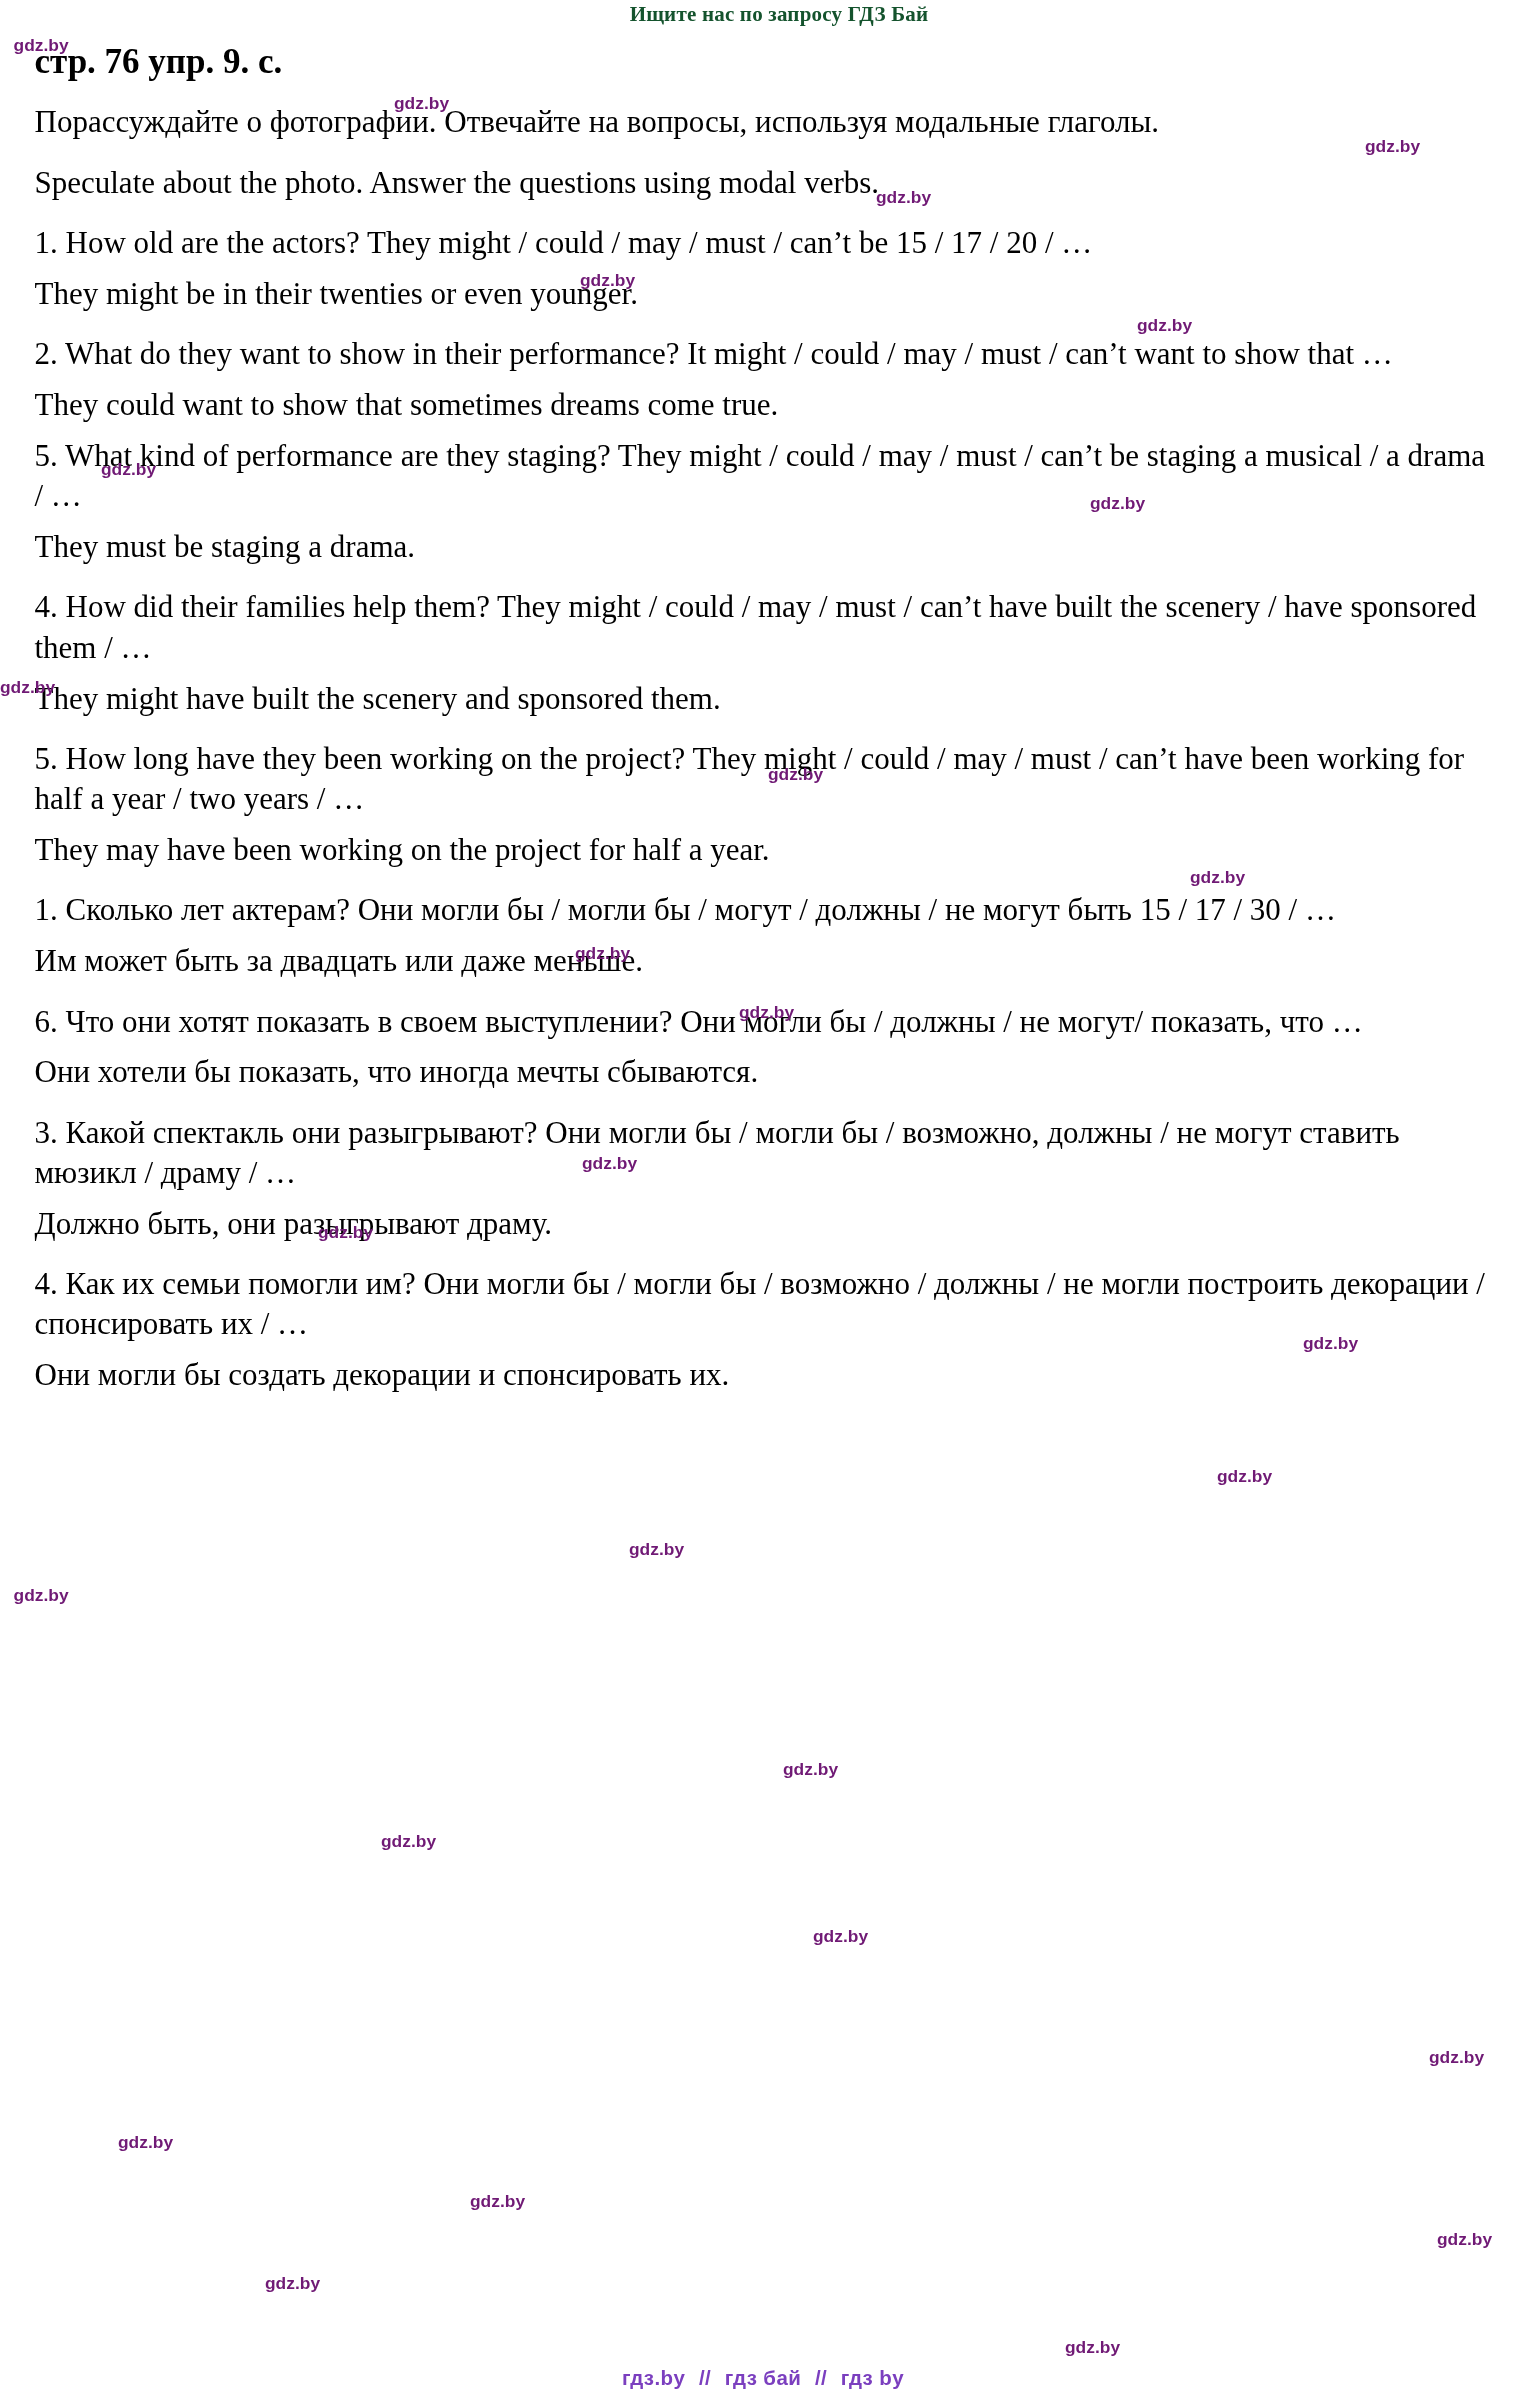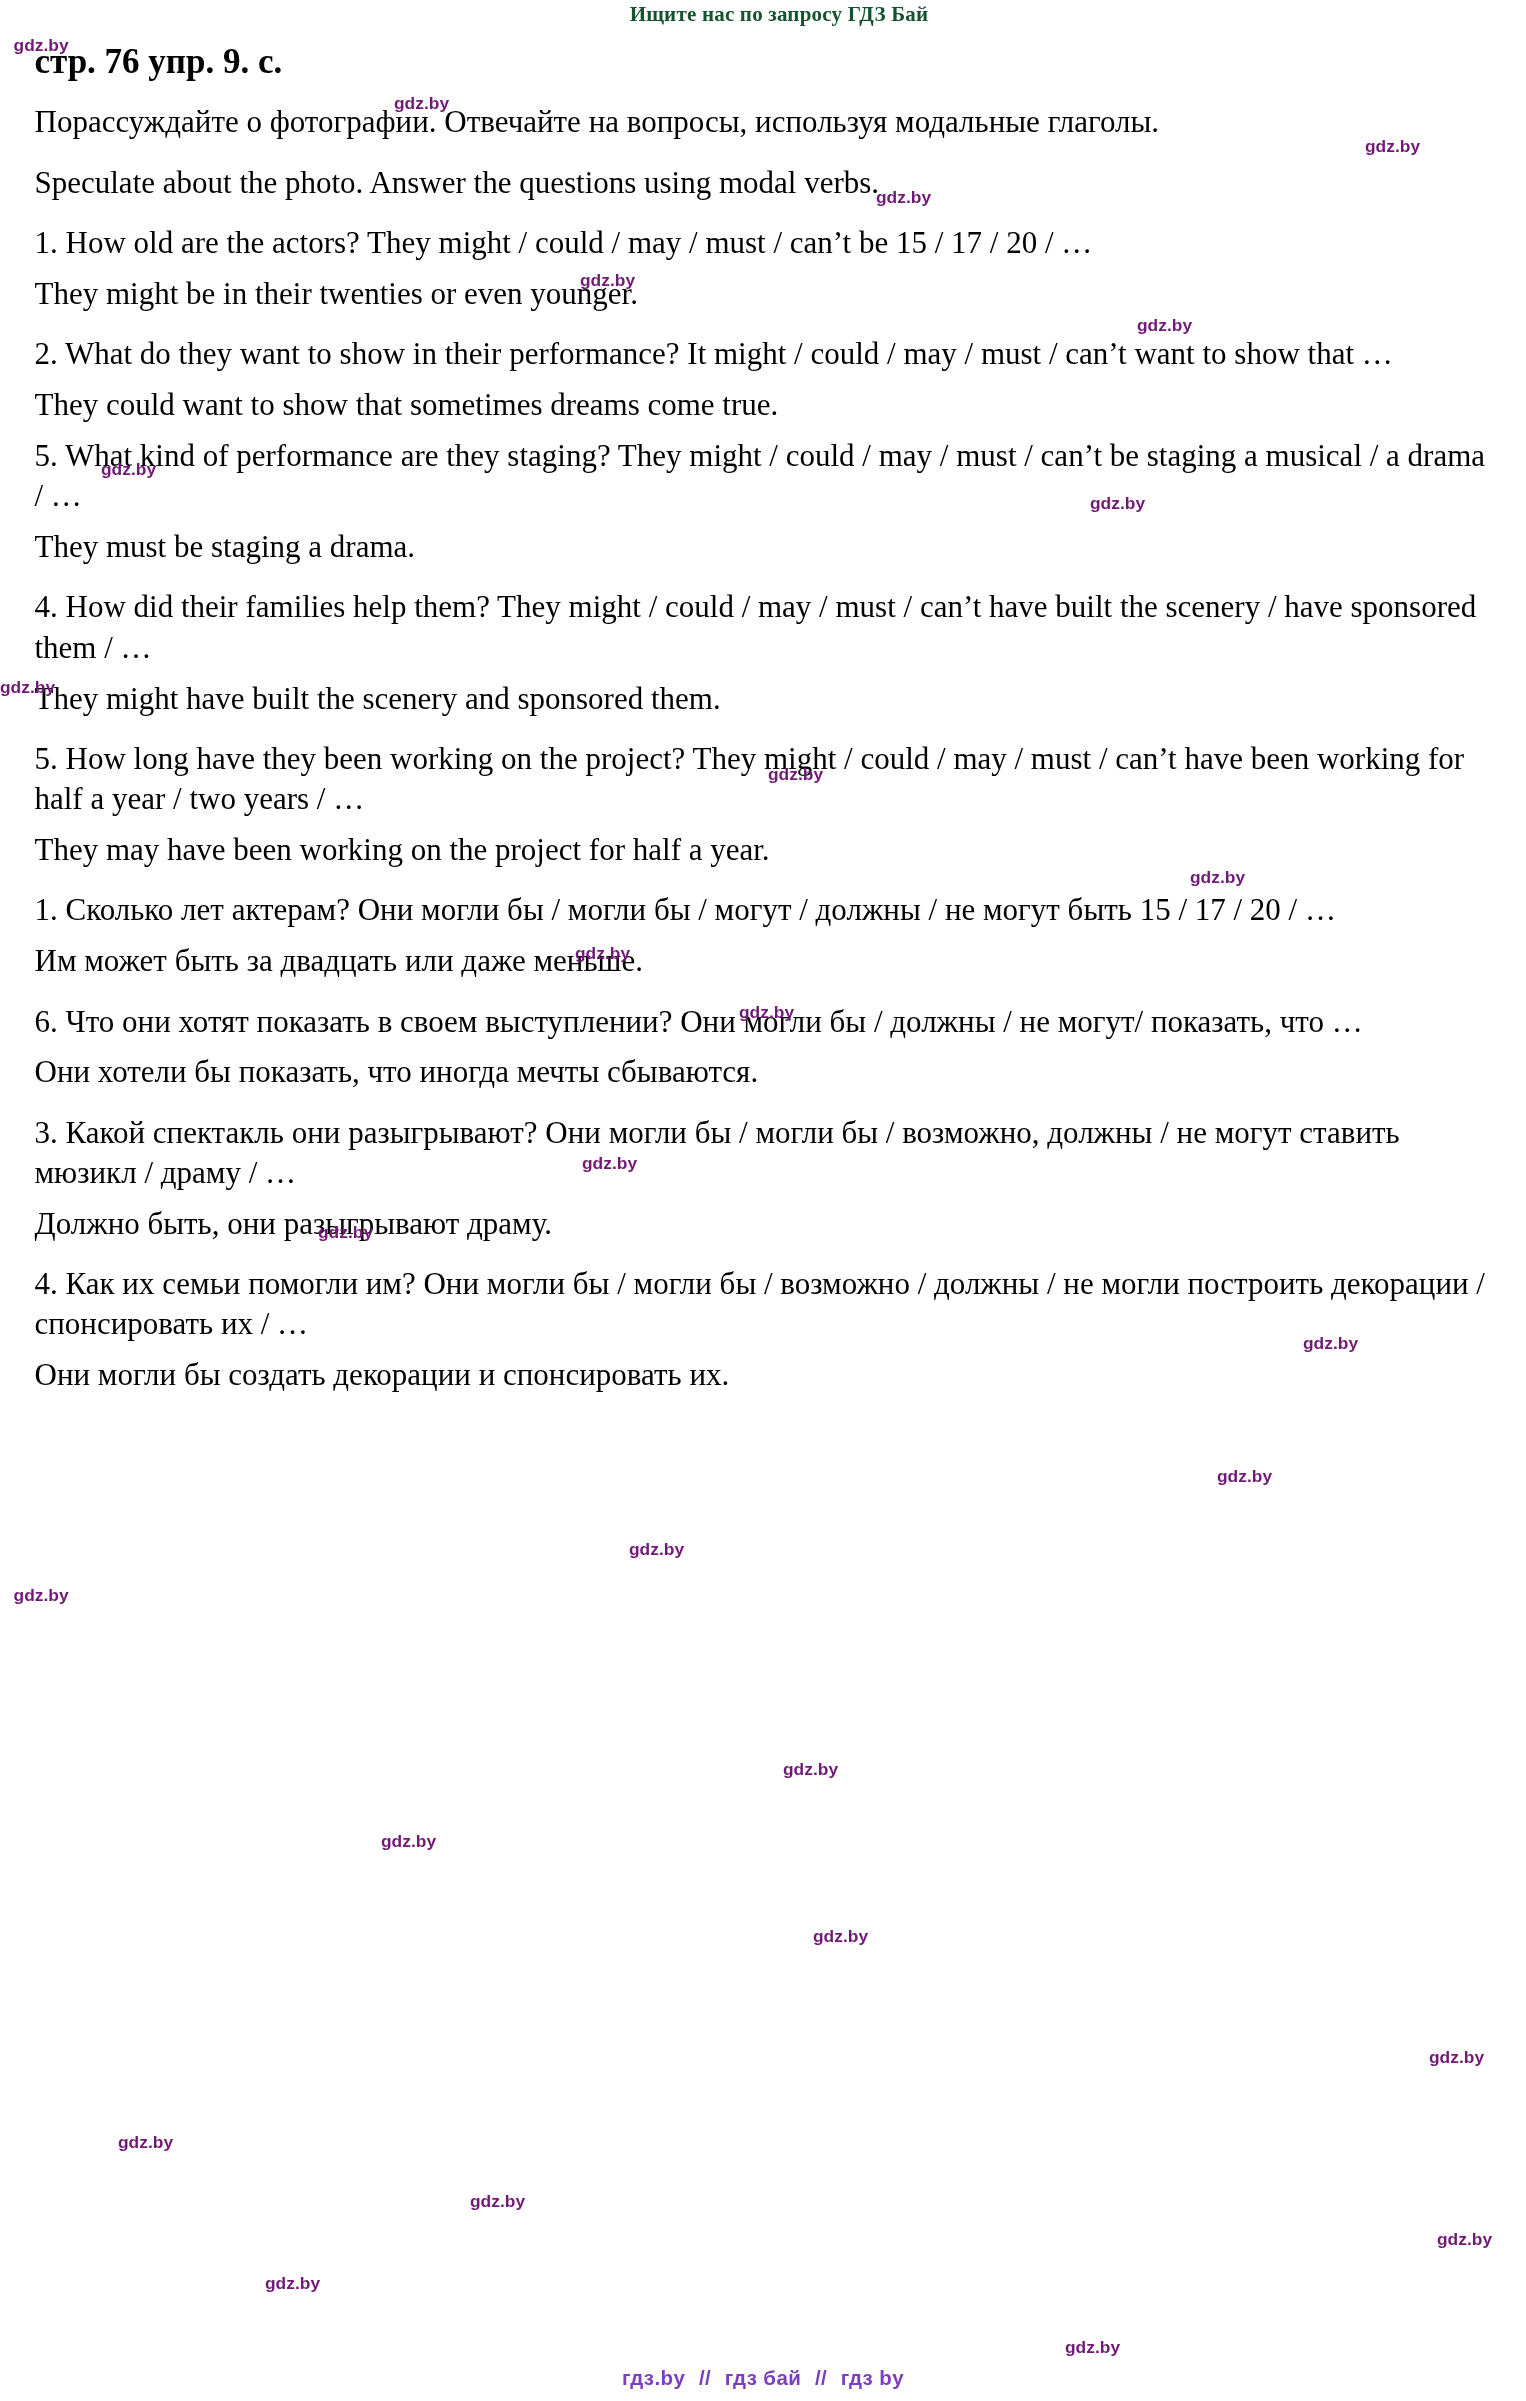--- a/index.html
+++ b/index.html
@@ -115,21 +115,21 @@
 
     <p class="block tight">5. What kind of performance are they staging? They might / could / may / must / can’t be staging a musical / a drama / …</p>
     <p class="block">They must be staging a drama.</p>
 
     <p class="block tight">4. How did their families help them? They might / could / may / must / can’t have built the scenery / have sponsored them / …</p>
     <p class="block"> They might have built the scenery and sponsored them.</p>
 
     <p class="block tight">5. How long have they been working on the project? They might / could / may / must / can’t have been working for half a year / two years / …</p>
     <p class="block">They may have been working on the project for half a year.</p>
 
-    <p class="block tight">1. Сколько лет актерам? Они могли бы / могли бы / могут / должны / не могут быть 15 / 17 / 20 / …</p>
+    <p class="block tight">1. Сколько лет актерам? Они могли бы / могли бы / могут / должны / не могут быть 15 / 17 / 30 / …</p>
     <p class="block">Им может быть за двадцать или даже меньше.</p>
 
     <p class="block tight">6. Что они хотят показать в своем выступлении? Они могли бы / должны / не могут/ показать, что …</p>
     <p class="block">Они хотели бы показать, что иногда мечты сбываются.</p>
 
     <p class="block tight">3. Какой спектакль они разыгрывают? Они могли бы / могли бы / возможно, должны / не могут ставить мюзикл / драму / …</p>
     <p class="block">Должно быть, они разыгрывают драму.</p>
 
     <p class="block tight">4. Как их семьи помогли им? Они могли бы / могли бы / возможно / должны / не могли построить декорации / спонсировать их / …</p>
     <p class="block">Они могли бы создать декорации и спонсировать их.</p>

